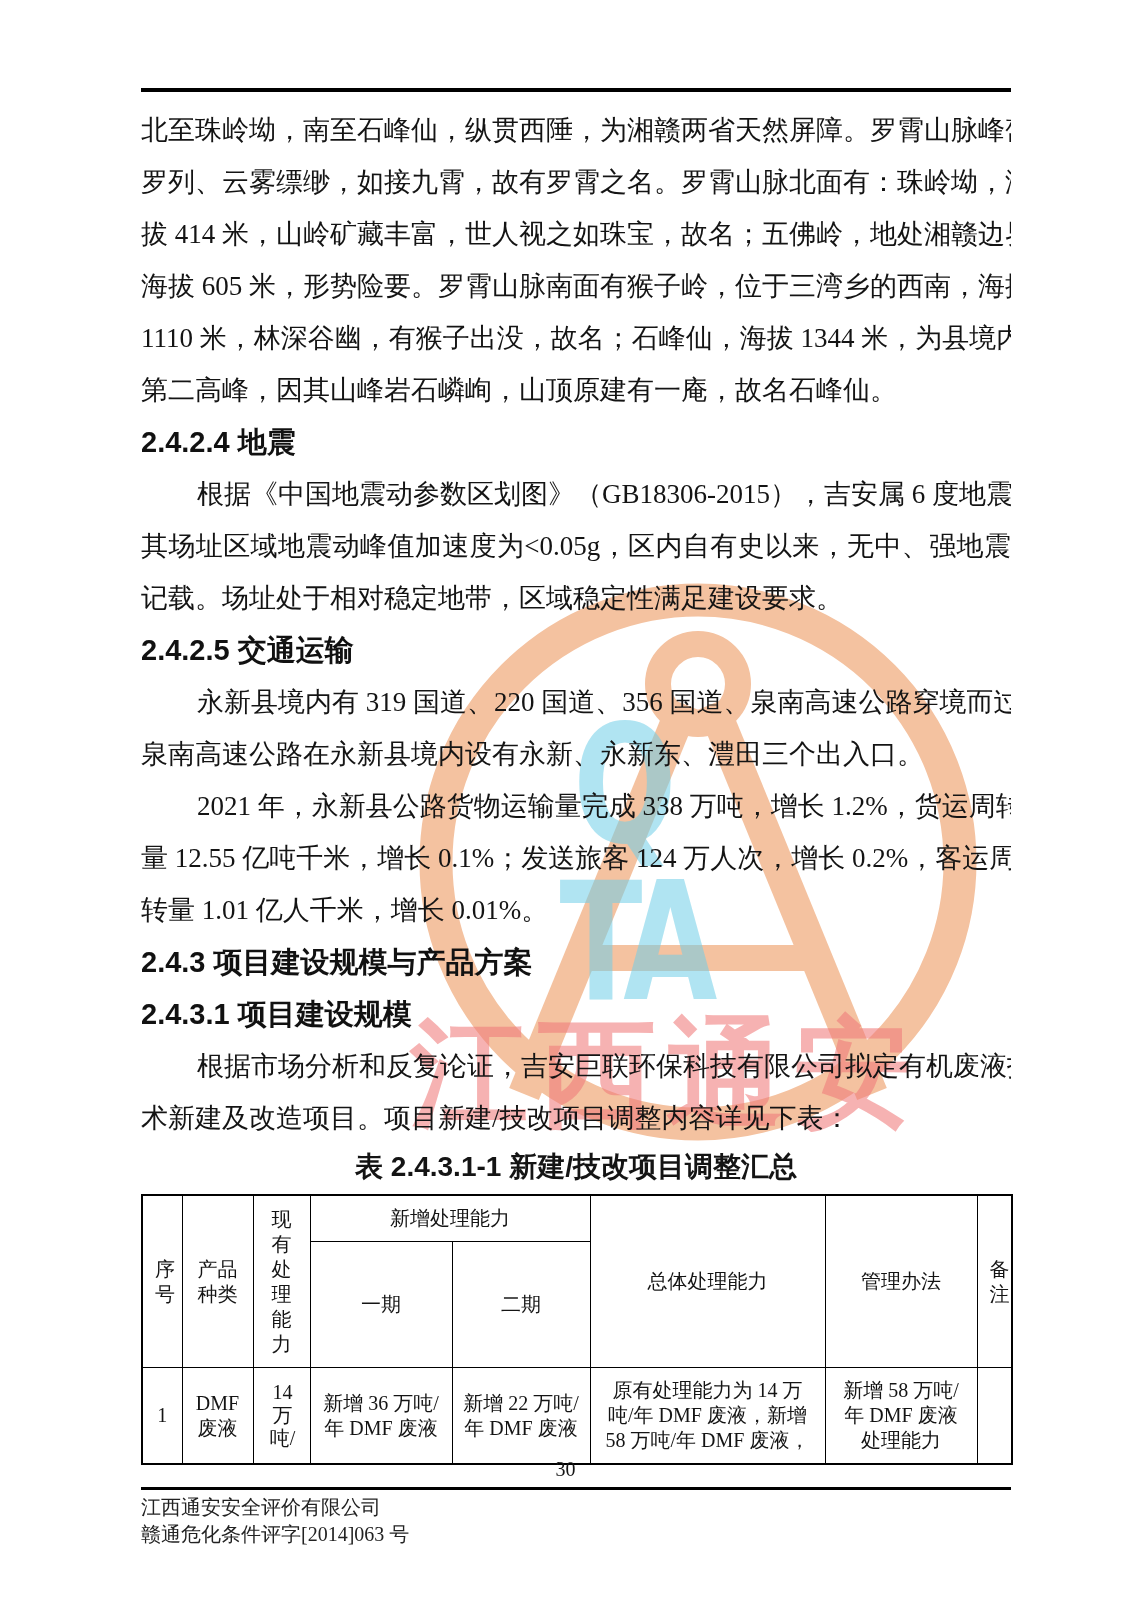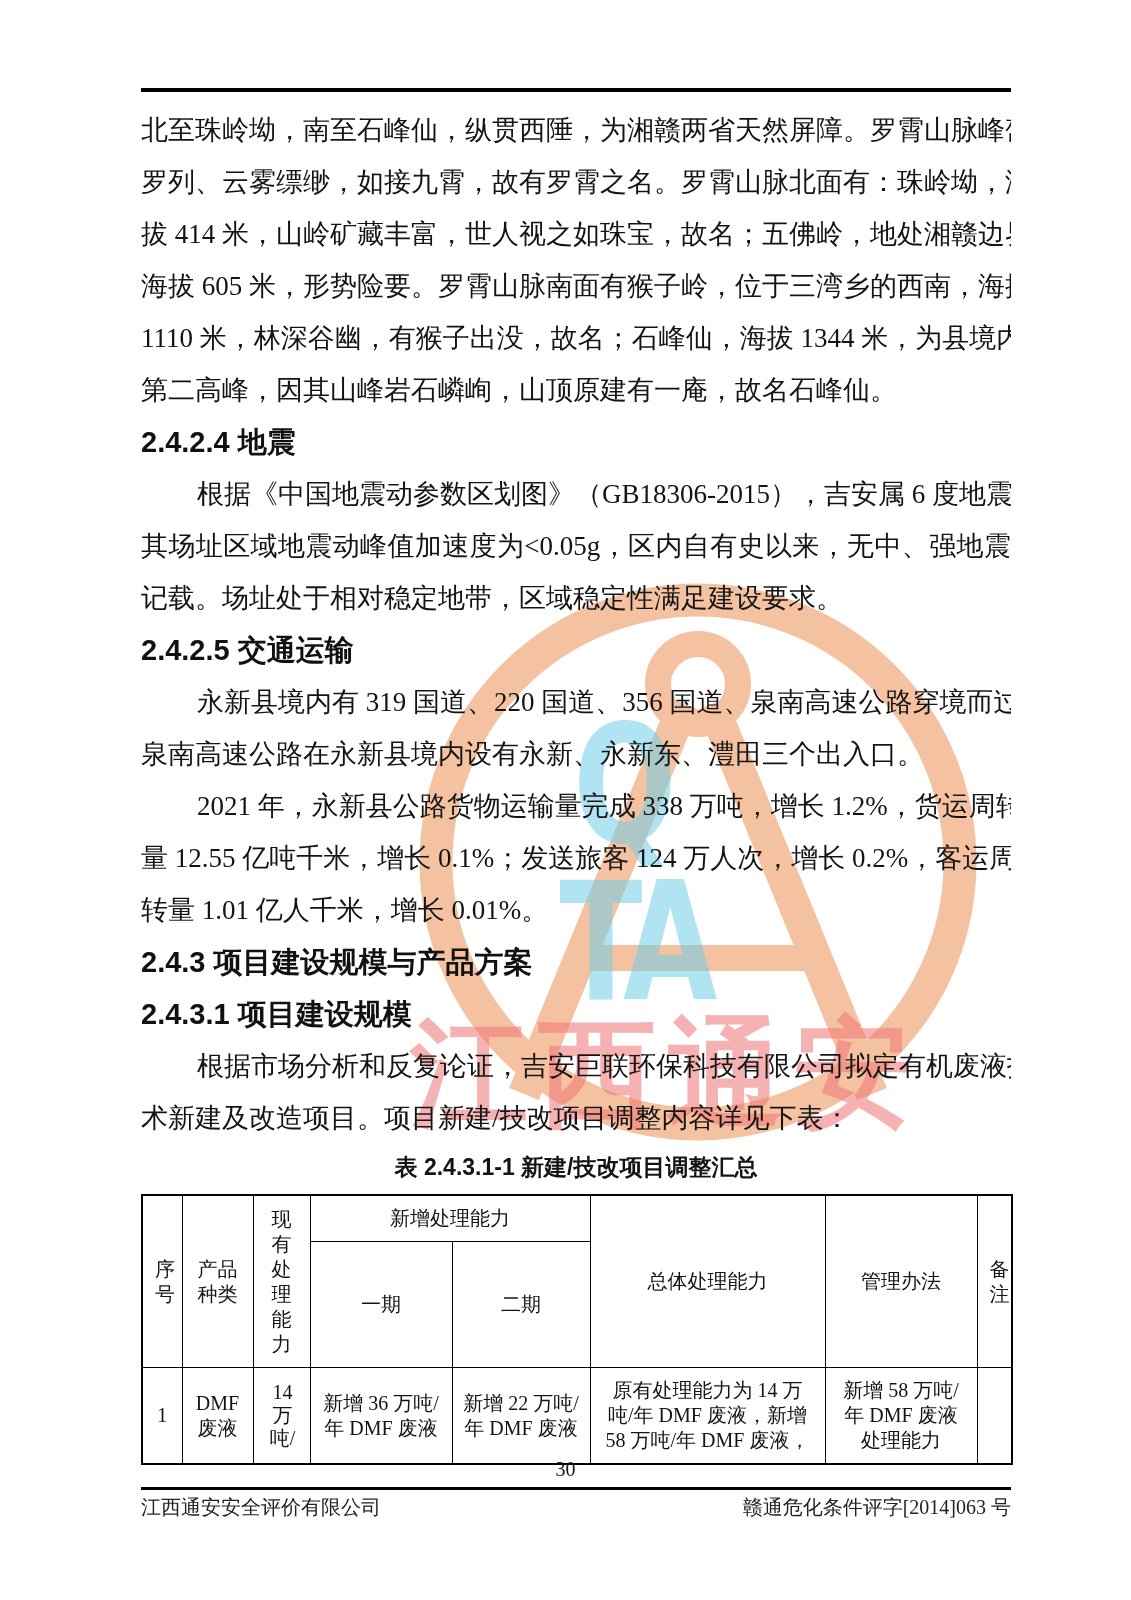--- a/index.html
+++ b/index.html
@@ -58,21 +58,21 @@
     margin:0; padding:0;
     font-family:Liberation Sans, sans-serif;
     font-weight:bold; font-size:29px;
     color:#111;
   }
   .table-title {
     margin-top:2px;
     height:42px; line-height:42px;
     text-align:center;
     font-family:"Liberation Sans","DejaVu Sans",sans-serif;
-    font-weight:bold; font-size:23px;
+    font-weight:bold; font-size:28px;
   }
   table.adjust {
     width:870px; margin-top:6px;
     border-collapse:collapse; table-layout:fixed;
     border:2px solid #000;
   }
   table.adjust td {
     border:1px solid #000;
     padding:10px;
     text-align:center; vertical-align:middle;
@@ -91,22 +91,22 @@
   .page-number {
     position:absolute; left:0; right:0; top:1458px;
     text-align:center; font-size:20px; z-index:1;
   }
   .footer-rule {
     position:absolute; left:141px; width:870px; top:1487px;
     border-top:3px solid #000; height:0; z-index:1;
   }
   .page-footer-text {
     position:absolute; left:141px; width:870px; top:1494px;
-    display:flex; justify-content:space-between;
-    font-size:20px; color:#222; z-index:1;
+    display:flex; 
+    font-size:20px; color:#222; z-index:1;flex-direction:column;
   }
 </style>
 </head>
 <body>
 
 <div class="page">
 
   <div class="watermark">
     <svg class="wm-logo" viewBox="0 0 580 580" xmlns="http://www.w3.org/2000/svg">
       <g stroke="#f4c2a0" fill="none">

